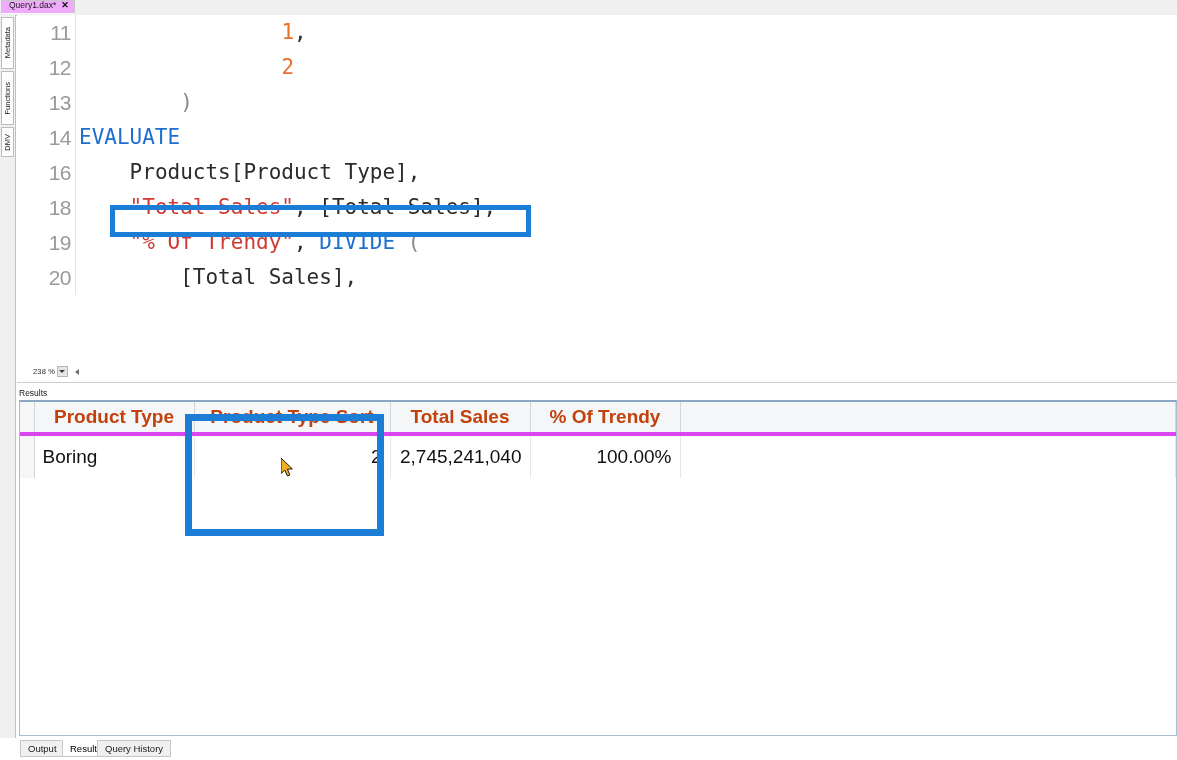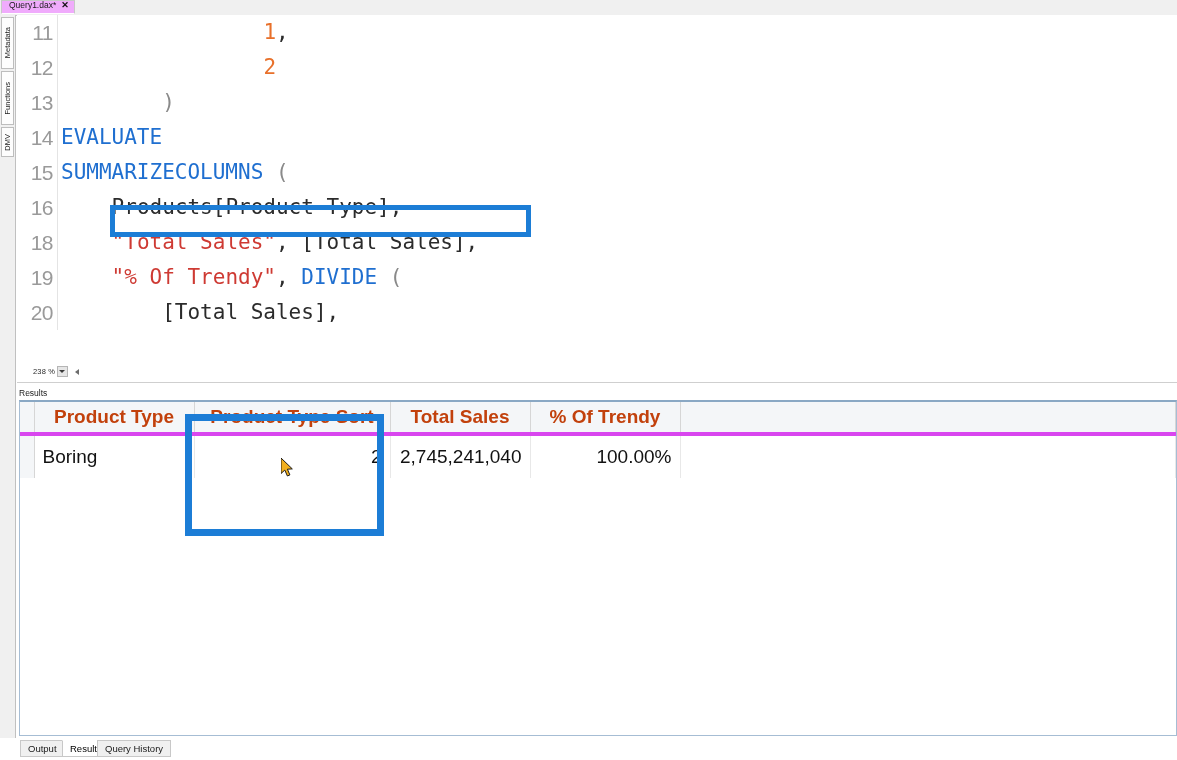--- a/index.html
+++ b/index.html
@@ -98,20 +98,21 @@
     left: 0; top: 0;
     width: 1160px;
   }
   .crow {
     position: relative;
     height: 35px;
     line-height: 35px;
     white-space: pre;
     font-family: "DejaVu Sans Mono", monospace;
     font-size: 21px;
+    margin-left: 18px;
   }
   .gutter {
     position: absolute;
     left: 0; top: 0;
     width: 36px;
     text-align: right;
     color: #9a9a9a;
     font-family: "Liberation Sans", sans-serif;
     font-size: 21px;
     letter-spacing: -0.5px;
@@ -337,21 +338,20 @@
     <span>DMV</span>
   </div>
 </div>
 
 <div id="editor">
   <div id="code-rows">
       <div class="crow"><div class="gutter">11</div><div class="gutline"></div><div class="ctext" style="left: 246.4px;"><span class="num">1</span><span class="plain">,</span></div></div>
       <div class="crow"><div class="gutter">12</div><div class="gutline"></div><div class="ctext" style="left: 246.4px;"><span class="num">2</span></div></div>
       <div class="crow"><div class="gutter">13</div><div class="gutline"></div><div class="ctext" style="left: 145.2px;"><span class="paren">)</span></div></div>
       <div class="crow"><div class="gutter">14</div><div class="gutline"></div><div class="ctext" style="left: 44px;"><span class="kw">EVALUATE</span></div></div>
-      <div class="crow"><div class="gutter">15</div><div class="gutline"></div><div class="ctext" style="left: 44px;"><span class="kw">SUMMARIZECOLUMNS</span><span class="plain"> </span><span class="paren">(</span></div></div>
       <div class="crow"><div class="gutter">16</div><div class="gutline"></div><div class="ctext" style="left: 94.6px;"><span class="plain">Products[Product Type],</span></div></div>
       <div class="crow"><div class="gutter">18</div><div class="gutline"></div><div class="ctext" style="left: 94.6px;"><span class="str">"Total Sales"</span><span class="plain">, [Total Sales],</span></div></div>
       <div class="crow"><div class="gutter">19</div><div class="gutline"></div><div class="ctext" style="left: 94.6px;"><span class="str">"% Of Trendy"</span><span class="plain">, </span><span class="kw">DIVIDE</span><span class="plain"> </span><span class="paren">(</span></div></div>
       <div class="crow"><div class="gutter">20</div><div class="gutline"></div><div class="ctext" style="left: 145.2px;"><span class="plain">[Total Sales],</span></div></div>
     </div>
   <div id="code-highlight"></div>
 </div>
 
 <div id="editor-statusbar">
   <div id="zoom-box">

